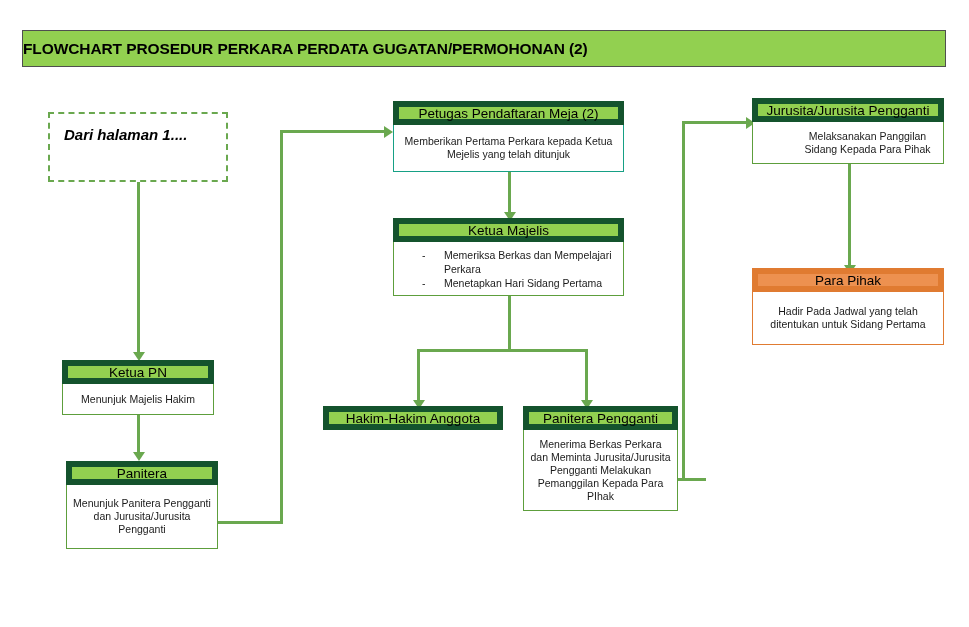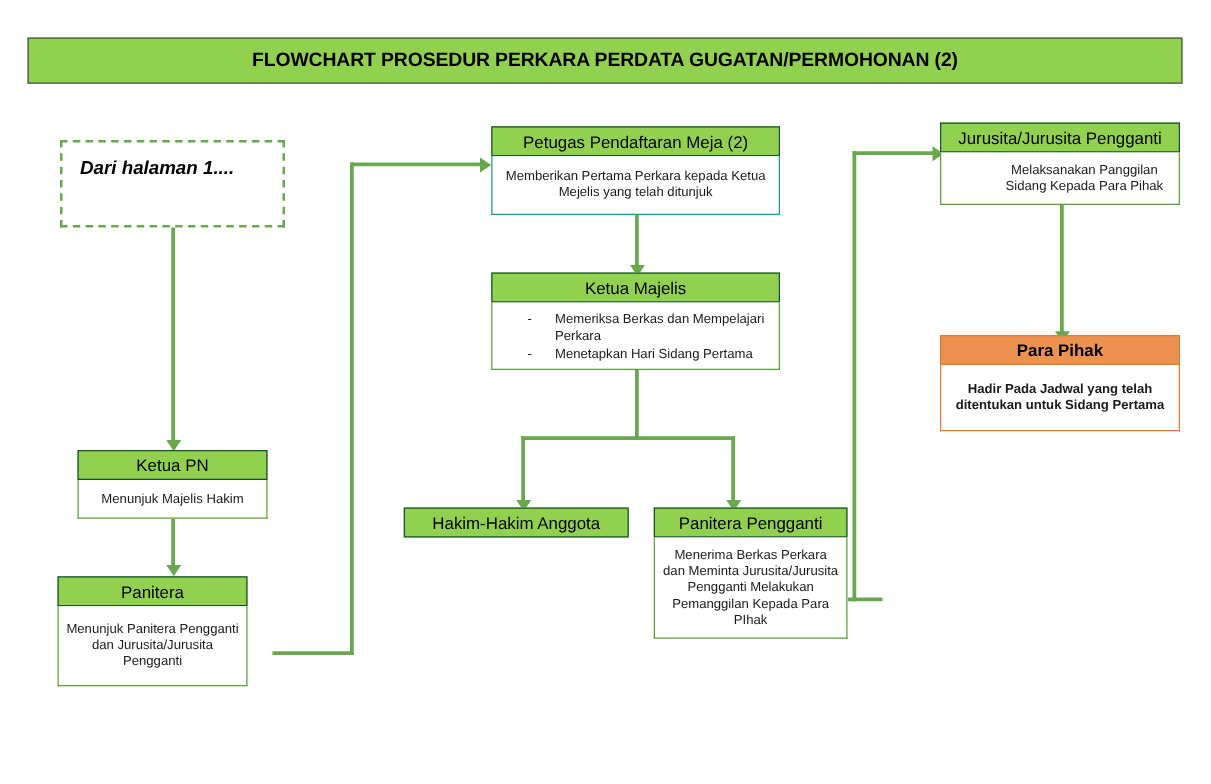--- a/index.html
+++ b/index.html
@@ -23,40 +23,40 @@
     position: absolute;
     left: 22px;
     top: 30px;
     width: 924px;
     height: 37px;
     background: #92d050;
     border: 1px solid #4f4f4f;
     box-sizing: border-box;
     display: flex;
     align-items: center;
-    justify-content: center;
+    justify-content: flex-start;
   }
   .title-banner .title-text {
     font-size: 15.5px;
     font-weight: bold;
     color: #000000;
     letter-spacing: -0.1px;
     text-align: center;
   }
 
   
   .node {
     position: absolute;
     box-sizing: border-box;
     background: #ffffff;
   }
   .node .node-head {
     box-sizing: border-box;
     background: #92d050;
-    border: 1px solid #14532d;
+    border: 6px solid #14532d;
     height: 24px;
     display: flex;
     align-items: center;
     justify-content: center;
     font-size: 13.5px;
     color: #000000;
     white-space: nowrap;
   }
   .node .node-body {
     box-sizing: border-box;
@@ -218,31 +218,31 @@
         </li>
       </ul>
     </div>
   </div>
 
   <div class="node" style="left:752px; top:98px; width:192px; height:66px;">
     <div class="node-head">Jurusita/Jurusita Pengganti</div>
     <div class="node-body" style="height:42px;padding-left:45px;">Melaksanakan Panggilan Sidang Kepada Para Pihak</div>
   </div>
 
-  <div class="node orange" style="left:752px; top:268px; width:192px; height:66px;font-weight:bold;">
+  <div class="node orange" style="left:752px; top:268px; width:192px; height:66px;">
     <div class="node-head">Para Pihak</div>
     <div class="node-body" style="height:53px;">Hadir Pada Jadwal yang telah ditentukan untuk Sidang Pertama</div>
   </div>
 
   <div class="node" style="left:62px; top:360px; width:152px; height:55px;">
     <div class="node-head">Ketua PN</div>
     <div class="node-body" style="height:31px;">Menunjuk Majelis Hakim</div>
   </div>
 
-  <div class="node" style="left:46px; top:461px; width:152px; height:92px;">
+  <div class="node" style="left:66px; top:461px; width:152px; height:92px;">
     <div class="node-head">Panitera</div>
     <div class="node-body" style="height:64px;text-align:center;">Menunjuk Panitera Pengganti dan Jurusita/Jurusita Pengganti</div>
   </div>
 
   <div class="node" style="left:323px; top:406px; width:180px; height:100px;">
     <div class="node-head">Hakim-Hakim Anggota</div>
   </div>
 
   <div class="node" style="left:523px; top:406px; width:155px; height:105px;">
     <div class="node-head">Panitera Pengganti</div>

